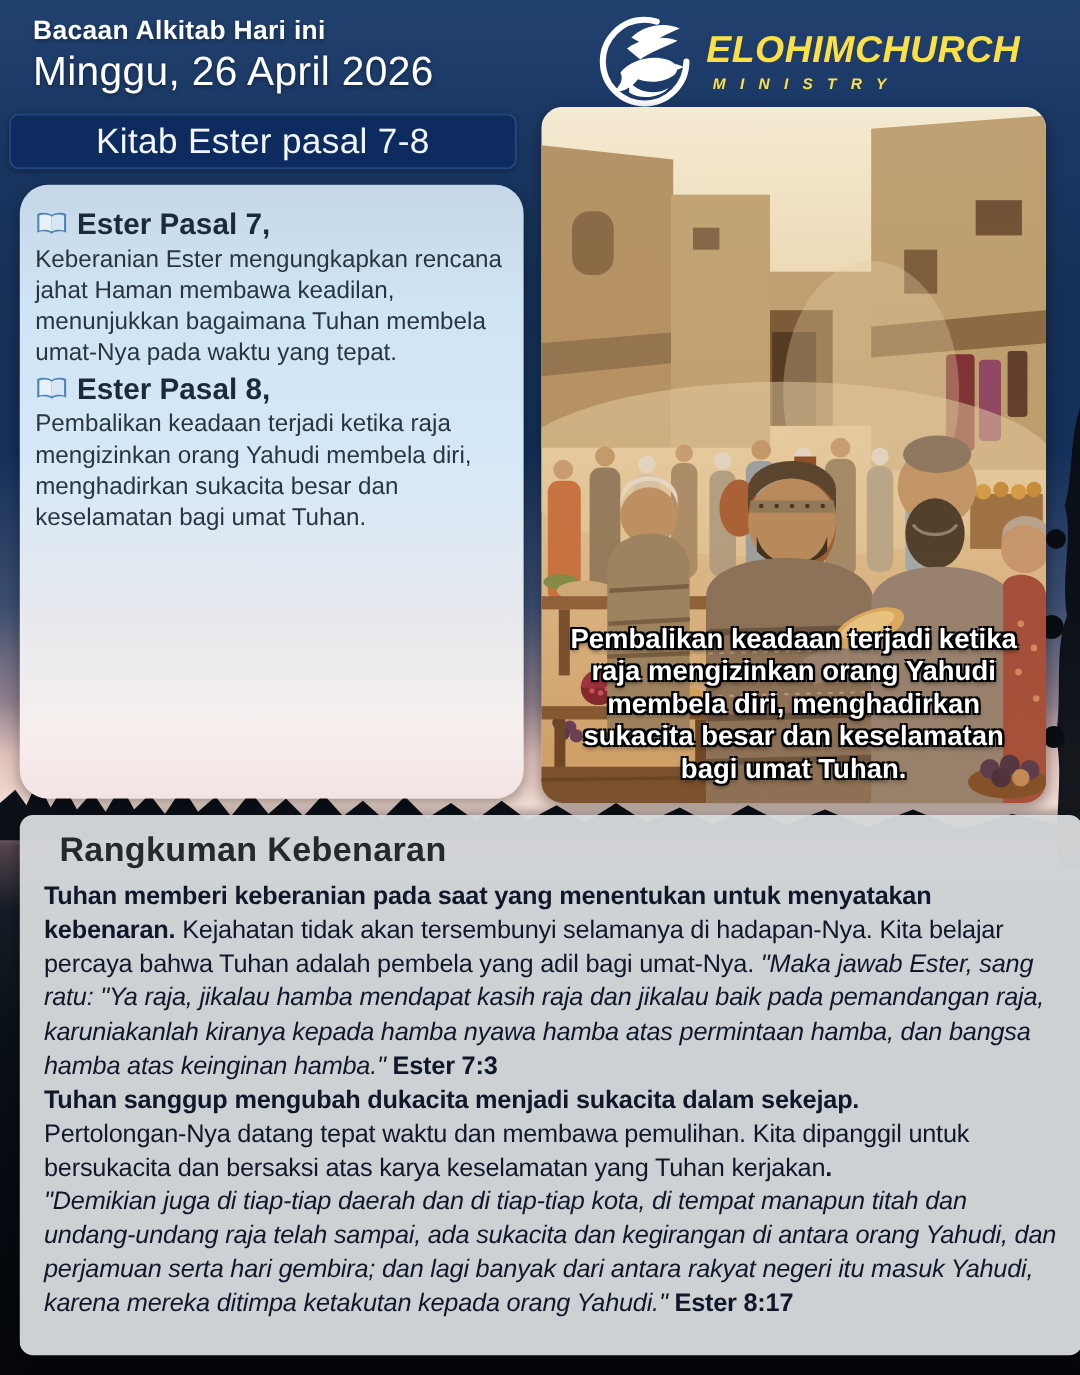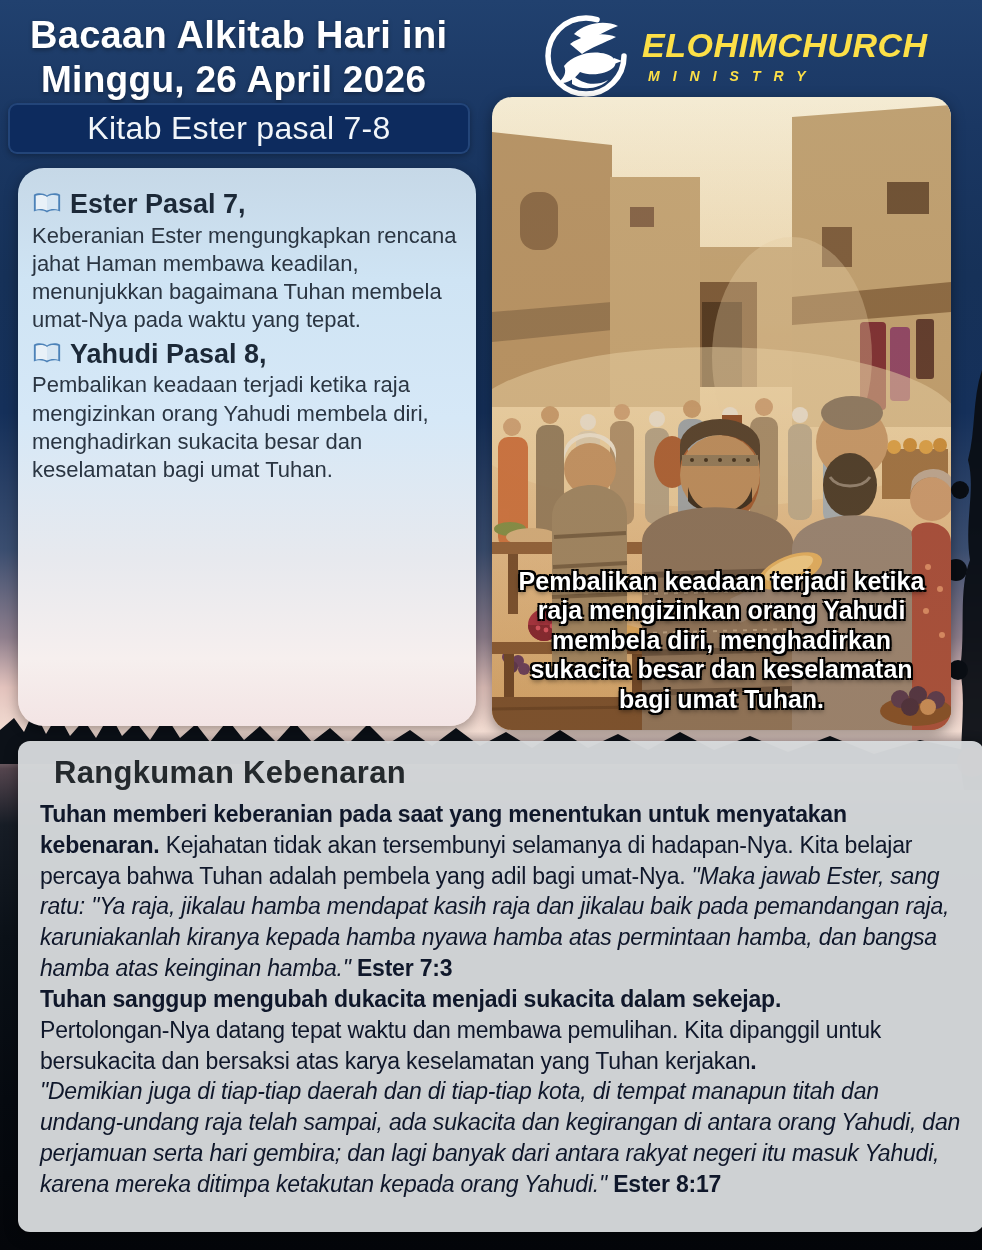--- a/index.html
+++ b/index.html
@@ -11,22 +11,22 @@
     background:linear-gradient(180deg,
       #21416f 0%, #1a3763 10%, #163158 22%, #15305a 33%,
       #3b4e70 44%, #8f7f8d 51%, #e3c3bd 55%, #f2dcd2 58.5%,
       #54454e 61.5%, #171d26 66%, #0b1118 75%, #060a10 88%, #04060a 100%);}
   .bg-forest{position:absolute;left:0;top:684px;width:982px;height:80px;}
   .bg-tree{position:absolute;right:0;top:370px;width:36px;height:420px;}
 
   
   .header-title{position:absolute;left:30px;top:14px;color:#fff;
     text-shadow:0 2px 4px rgba(0,0,0,.35);}
-  .header-title .t1{font-size:38px;font-weight:700;letter-spacing:.3px;}
-  .header-title .t2{font-size:37px;font-weight:700;margin-top:2px;letter-spacing:.3px;margin-left:11px;}
+  .header-title .t1{font-size:24px;font-weight:700;letter-spacing:.3px;}
+  .header-title .t2{font-size:37px;font-weight:400;margin-top:2px;letter-spacing:.3px;}
 
   .logo{position:absolute;left:540px;top:6px;display:flex;align-items:flex-start;}
   .logo svg{flex:0 0 auto;}
   .logo-text{margin:20px 0 0 10px;color:#fde047;font-style:italic;}
   .logo-text .l1{font-size:34px;font-weight:700;letter-spacing:.5px;}
   .logo-text .l2{font-size:14px;font-weight:600;letter-spacing:13px;margin:3px 0 0 6px;}
 
   .banner{position:absolute;left:8px;top:103px;width:462px;height:51px;
     background:#0d2b5e;border-radius:9px;display:flex;align-items:center;justify-content:center;
     box-shadow:inset 0 0 0 2px rgba(95,135,195,.28), 0 2px 6px rgba(0,0,0,.3);}
@@ -121,21 +121,21 @@
         </svg><span>Ester Pasal 7,</span>
       </div>
       <div class="body">Keberanian Ester mengungkapkan rencana jahat Haman membawa keadilan, menunjukkan bagaimana Tuhan membela umat-Nya pada waktu yang tepat.</div>
     </div>
     <div class="chapter">
       <div class="heading">
         <svg width="30" height="26" viewBox="0 0 32 26">
           <path d="M16 4 C12 1 6 1 2 3 L2 21 C6 19 12 19 16 22 C20 19 26 19 30 21 L30 3 C26 1 20 1 16 4 Z" fill="#4d82b8"></path>
           <path d="M16 5.5 C13 3 7.5 2.8 4 4.3 L4 19 C7.5 17.8 13 18 16 20 Z" fill="#e9f1f8"></path>
           <path d="M16 5.5 C19 3 24.5 2.8 28 4.3 L28 19 C24.5 17.8 19 18 16 20 Z" fill="#d7e6f3"></path>
-        </svg><span>Yahudi Pasal 8,</span>
+        </svg><span>Ester Pasal 8,</span>
       </div>
       <div class="body">Pembalikan keadaan terjadi ketika raja mengizinkan orang Yahudi membela diri, menghadirkan sukacita besar dan keselamatan bagi umat Tuhan.</div>
     </div>
   </section>
 
   <figure class="photo">
     <svg class="scene" viewBox="0 0 459 633" preserveAspectRatio="none">
       <defs>
         <linearGradient id="sky" x1="0" y1="0" x2="0" y2="1">
           <stop offset="0" stop-color="#f4ebd3"></stop>

